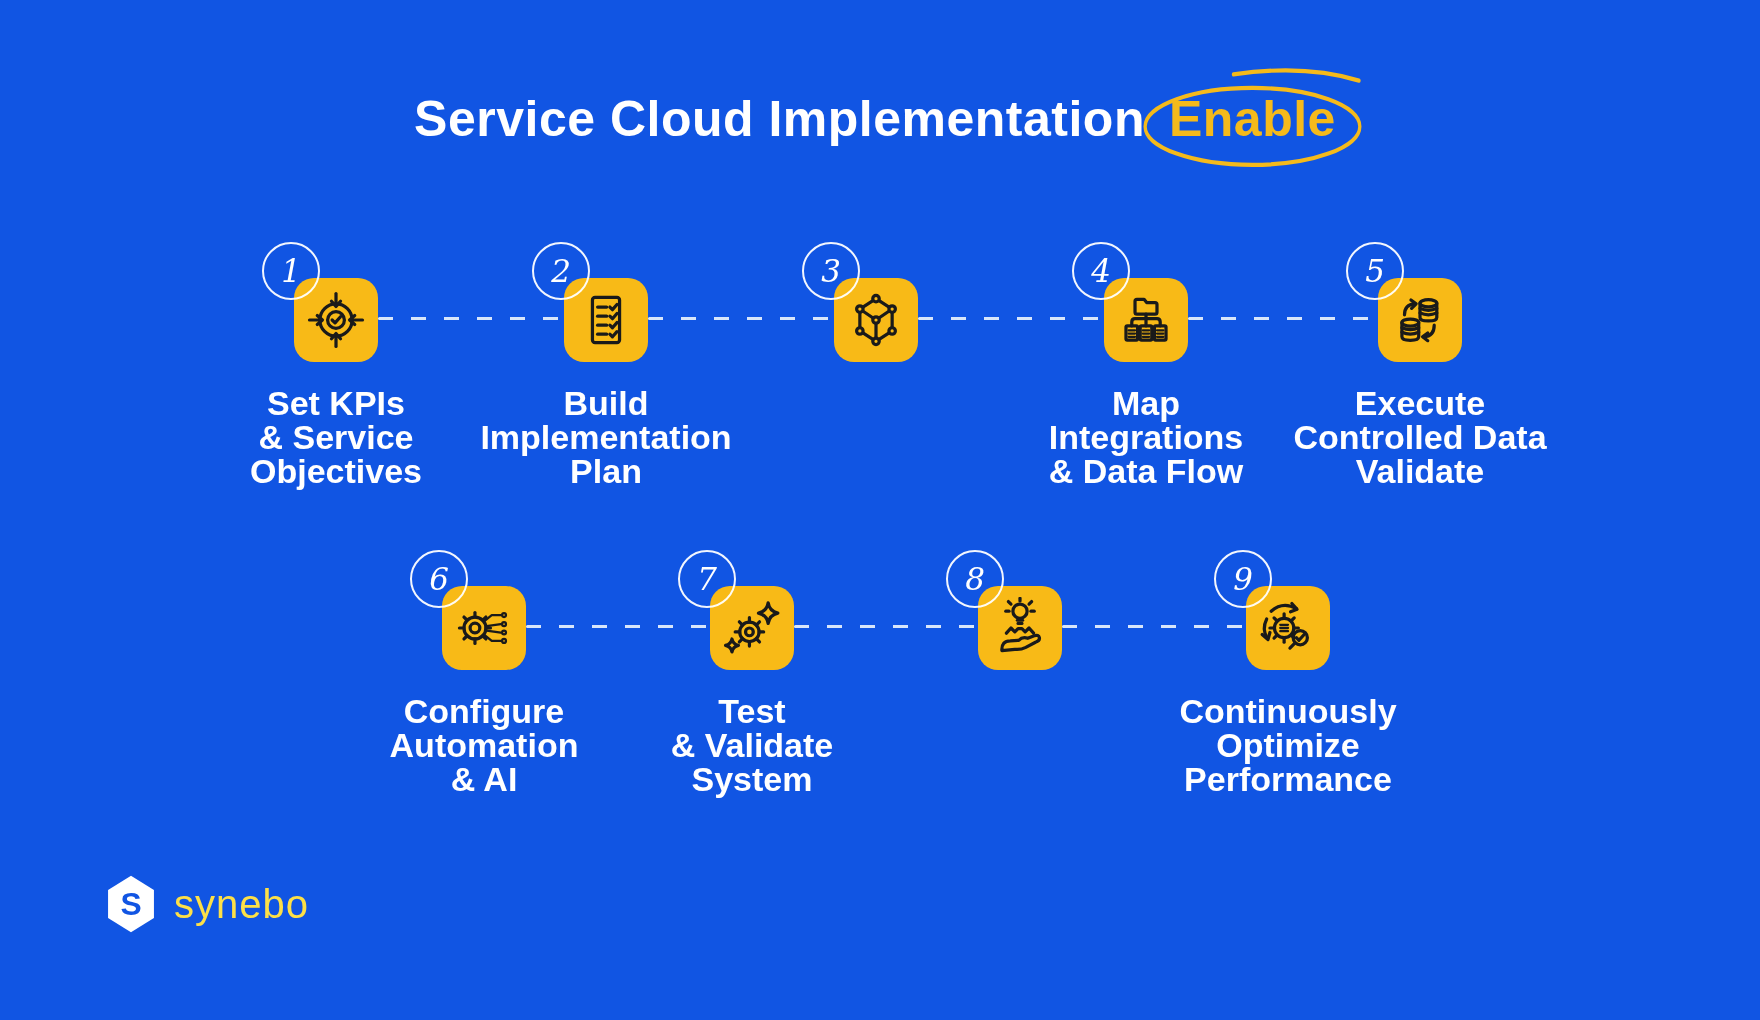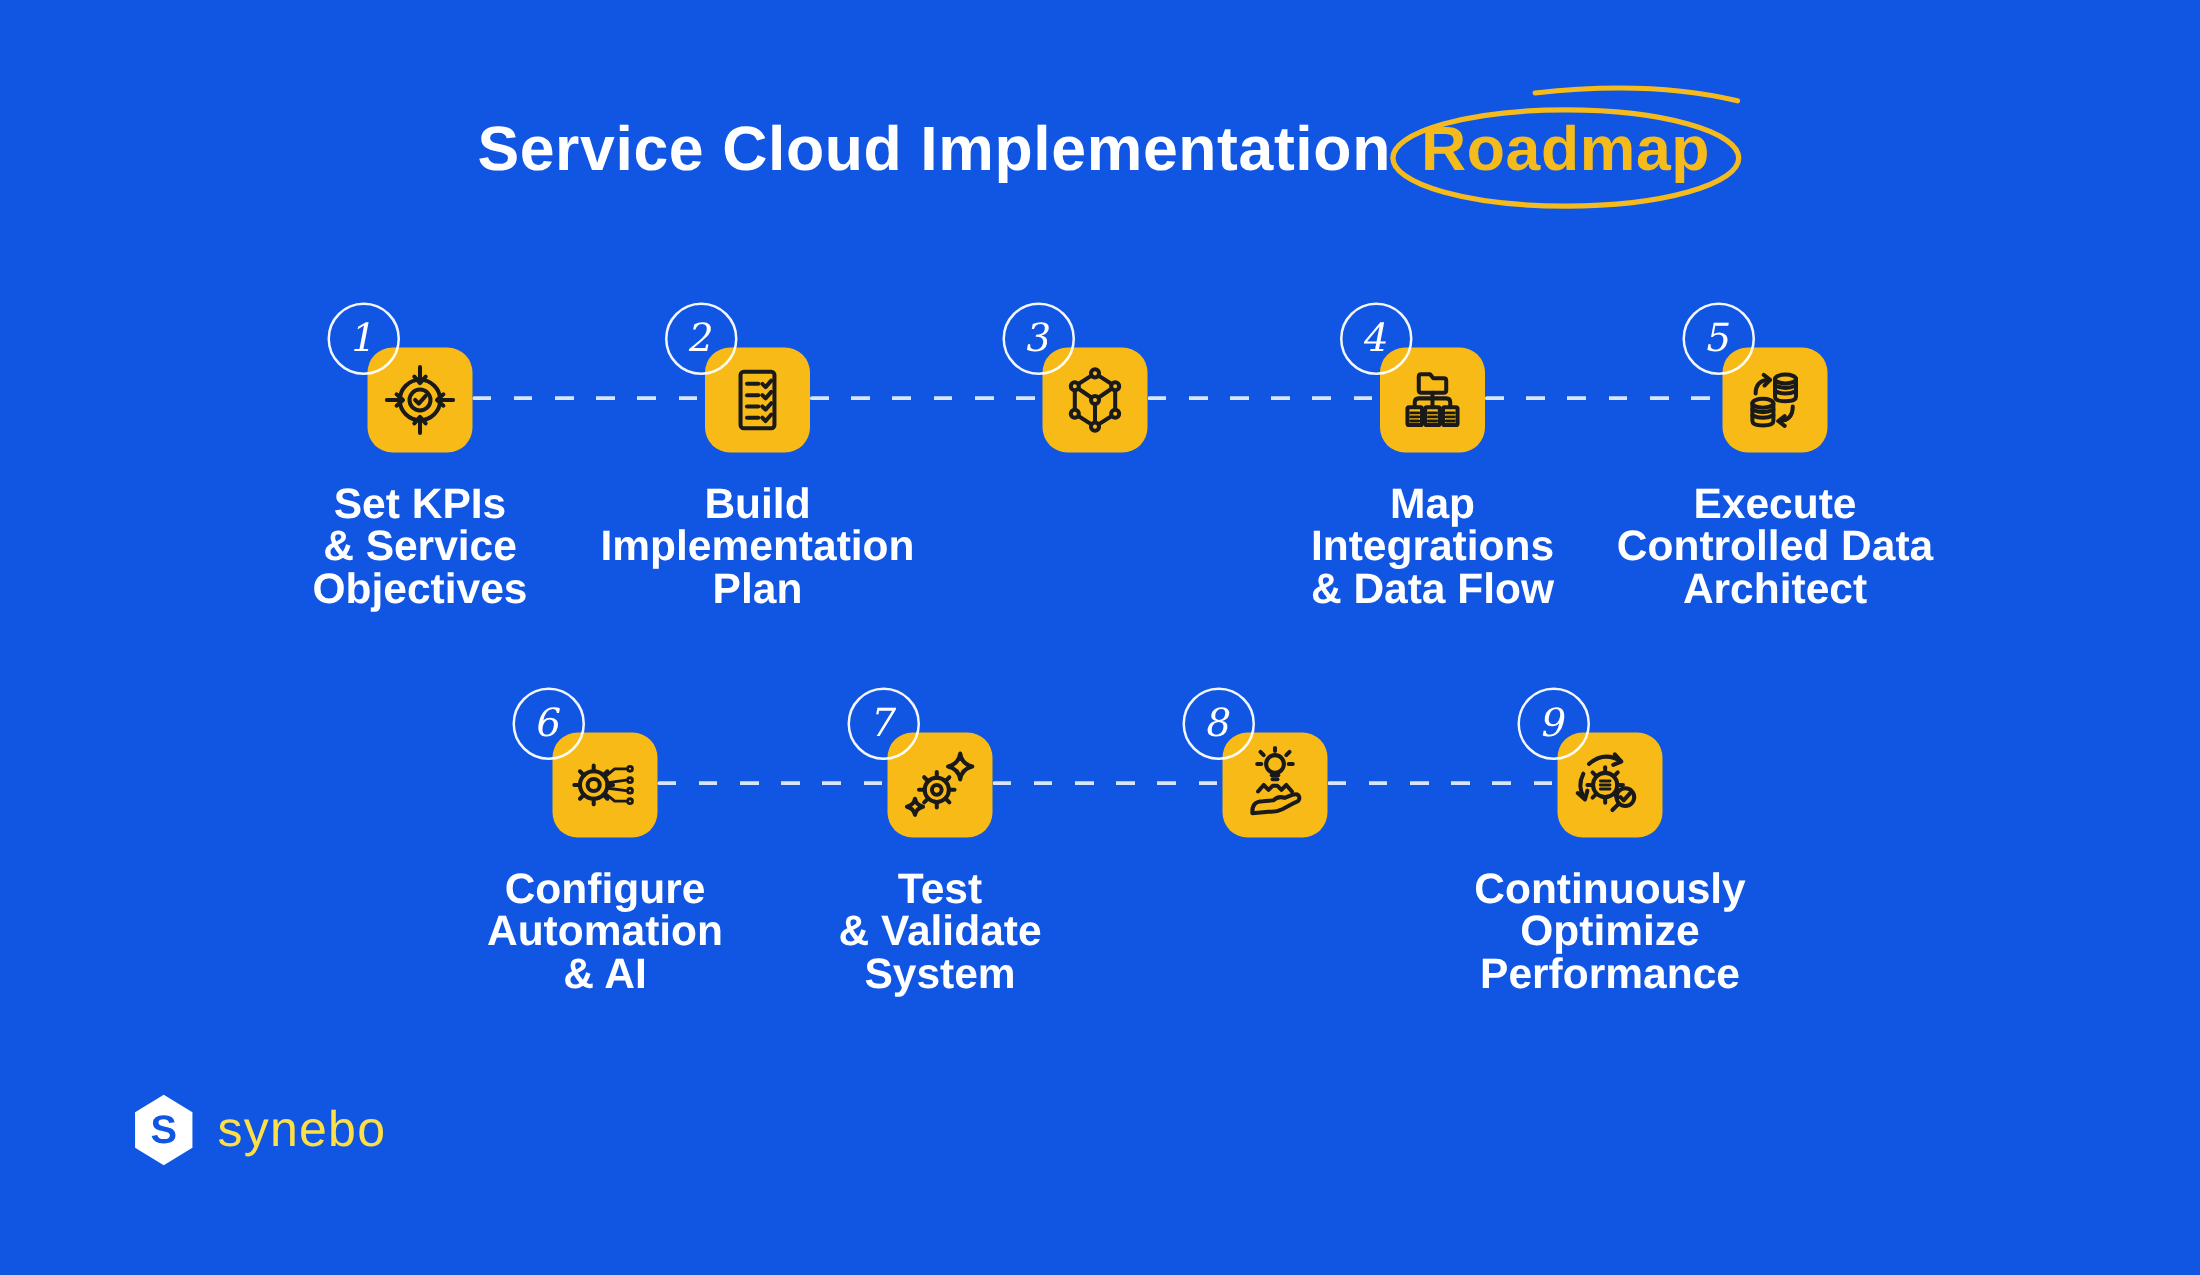--- a/index.html
+++ b/index.html
@@ -48,21 +48,21 @@
 </style>
 </head>
 <body>
 
 <div class="canvas">
 
   <h1 class="title" style="margin:0;">
     <span class="title-main">Service Cloud Implementation</span><span class="hl-wrap"><svg class="hl-svg" viewBox="0 0 270 100" preserveAspectRatio="none">
           <ellipse cx="135" cy="60" rx="130" ry="37" fill="none" stroke="var(--accent)" stroke-width="4"></ellipse>
           <path d="M112,10 Q 198,0 264,16" fill="none" stroke="var(--accent)" stroke-width="4" stroke-linecap="round"></path>
-        </svg><span>Roadmap</span></span>
+        </svg><span>Enable</span></span>
   </h1>
 
   <div class="dash" style="left:378px;top:317px;width:186px;"></div>
   <div class="dash" style="left:648px;top:317px;width:186px;"></div>
   <div class="dash" style="left:918px;top:317px;width:186px;"></div>
   <div class="dash" style="left:1188px;top:317px;width:190px;"></div>
 
   <div class="dash" style="left:526px;top:625px;width:184px;"></div>
   <div class="dash" style="left:794px;top:625px;width:184px;"></div>
   <div class="dash" style="left:1062px;top:625px;width:184px;"></div>
@@ -196,21 +196,21 @@
             <path d="M20,67 q13,6 26,0"></path>
           <path d="M24,40 Q24,24 40,23"></path>
             <path d="M34,17 L42,23 L35,30"></path>
           <path d="M70,56 Q70,73 54,74"></path>
             <path d="M60,68 L52,74 L60,80"></path>
         </g>
       </svg>
     </div>
     <div class="step-label">Execute
 Controlled Data
-Architect</div>
+Validate</div>
   </div>
 
   <div class="step" style="left:324px;top:550px;">
     <div class="badge">
         <span>6</span>
       </div>
     <div class="iconbox">
       <svg viewBox="0 0 96 96">
         <g class="ic">
           <circle cx="34" cy="48" r="17"></circle>

